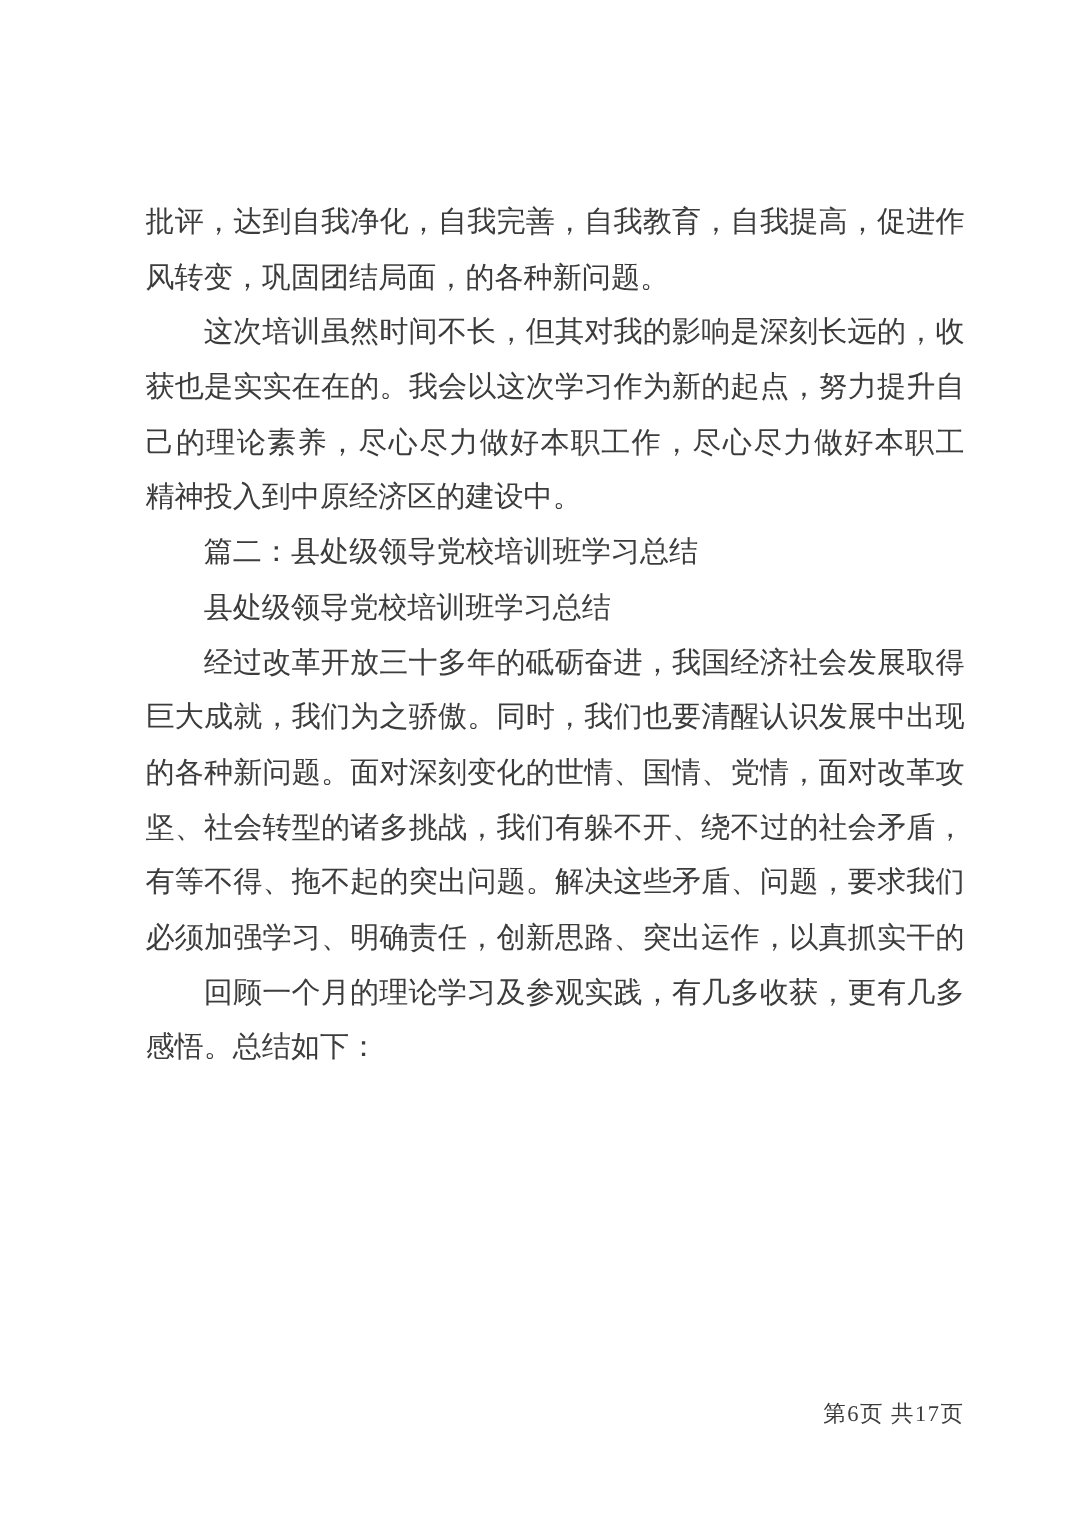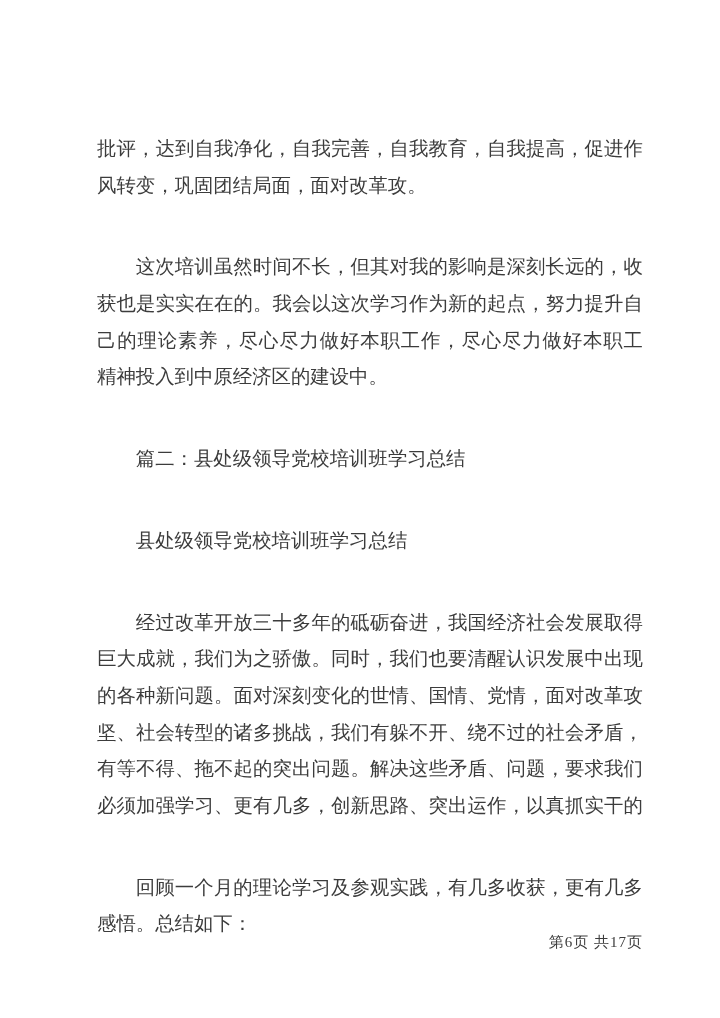--- a/index.html
+++ b/index.html
@@ -32,61 +32,60 @@
     line-height: 36.7px;
     text-align: justify;
     text-align-last: justify;
     overflow: hidden;
   }
   .line.last {
     text-align-last: left;
   }
   .line.indent {
     text-indent: 2em;
-    margin-top: 45px;
   }
   .footer {
     position: absolute;
     left: 97px;
     top: 933px;
     width: 546px;
     text-align: right;
     font-size: 15px;
     letter-spacing: 1px;
     color: #3c3c3c;
   }
 </style>
 </head>
 <body>
 
 <div class="page">
   <div class="body-text" id="doc-body">
       <div class="paragraph">
         <div class="line">批评，达到自我净化，自我完善，自我教育，自我提高，促进作</div>
-        <div class="line last">风转变，巩固团结局面，面对改革攻。</div>
+        <div class="line last">风转变，巩固团结局面，的各种新问题。</div>
       </div>
       <div class="paragraph">
         <div class="line indent">这次培训虽然时间不长，但其对我的影响是深刻长远的，收</div>
         <div class="line">获也是实实在在的。我会以这次学习作为新的起点，努力提升自</div>
         <div class="line">己的理论素养，尽心尽力做好本职工作，尽心尽力做好本职工作，</div>
         <div class="line last">精神投入到中原经济区的建设中。</div>
       </div>
       <div class="paragraph">
         <div class="line indent last">篇二：县处级领导党校培训班学习总结</div>
       </div>
       <div class="paragraph">
         <div class="line indent last">县处级领导党校培训班学习总结</div>
       </div>
       <div class="paragraph">
         <div class="line indent">经过改革开放三十多年的砥砺奋进，我国经济社会发展取得</div>
         <div class="line">巨大成就，我们为之骄傲。同时，我们也要清醒认识发展中出现</div>
         <div class="line">的各种新问题。面对深刻变化的世情、国情、党情，面对改革攻</div>
         <div class="line">坚、社会转型的诸多挑战，我们有躲不开、绕不过的社会矛盾，</div>
         <div class="line">有等不得、拖不起的突出问题。解决这些矛盾、问题，要求我们</div>
-        <div class="line">必须加强学习、更有几多，创新思路、突出运作，以真抓实干的</div>
+        <div class="line">必须加强学习、明确责任，创新思路、突出运作，以真抓实干的</div>
       </div>
       <div class="paragraph">
         <div class="line indent">回顾一个月的理论学习及参观实践，有几多收获，更有几多</div>
         <div class="line last">感悟。总结如下：</div>
       </div>
     </div>
   <div class="footer">
     <span>第6页 共17页</span>
   </div>
 </div>

